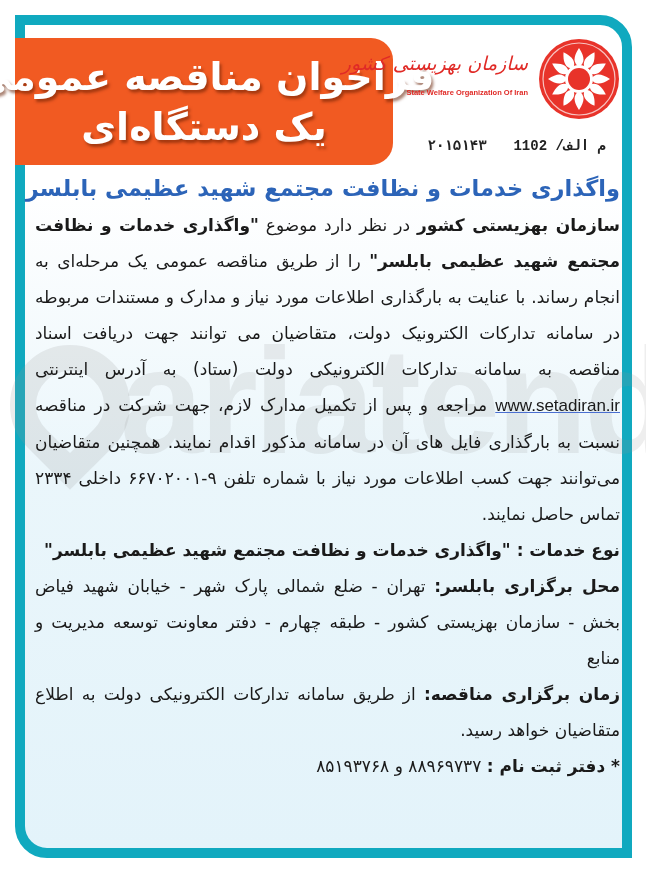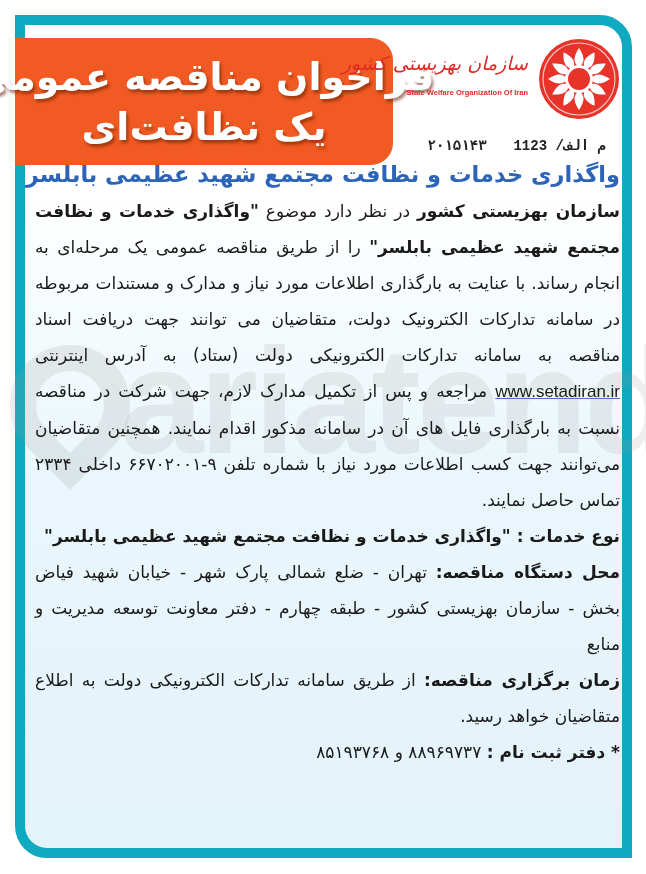--- a/index.html
+++ b/index.html
@@ -64,21 +64,21 @@
     position: absolute; left: 110px; top: -20px;
     font-family: "Liberation Sans", sans-serif; font-weight: bold; font-size: 150px;
     color: rgba(150,150,150,0.16); letter-spacing: -4px; white-space: nowrap;
   }
   .watermark .wm-sub {
     position: absolute; left: 0; top: 145px; width: 620px;
     direction: rtl; text-align: center; font-size: 44px; letter-spacing: 18px;
     color: rgba(150,150,150,0.18); white-space: nowrap;
   }
   .content {
-    position: absolute; left: 35px; top: 156px; width: 585px; z-index: 2;
+    position: absolute; left: 35px; top: 170px; width: 585px; z-index: 2;
     direction: rtl; text-align: justify; color: #1a1a1a;
   }
   .title {
     color: #2c64b8; font-weight: bold; font-size: 22.5px; line-height: 36px;
     text-align: center; white-space: nowrap; margin-bottom: 1px;
   }
   .para {
     font-size: 17px; line-height: 36px; text-align-last: right; margin: 0;
   }
   .para b { font-weight: bold; }
@@ -92,21 +92,21 @@
 
 <div class="frame"></div>
 
 <div class="watermark">
   <div class="wm-logo"></div>
   <div class="wm-text">ariatender</div>
 </div>
 
 <div class="orange-box">
   <div class="line">فراخوان مناقصه عمومی</div>
-  <div class="line">یک نظافت‌ای</div>
+  <div class="line">یک دستگاه‌ای</div>
 </div>
 
 <div class="logo-area">
   <svg class="logo-flower" viewBox="0 0 82 82">
     <g fill="#e8332a">
       <circle cx="41" cy="41" r="40"></circle>
     </g>
     <g fill="#ffffff">
       <g transform="translate(41 41)">
         <path d="M0 -31 C6 -22 6 -16 0 -12 C-6 -16 -6 -22 0 -31Z"></path>
@@ -127,33 +127,33 @@
     </g>
     <g fill="none" stroke="#ffffff" stroke-width="1.2" opacity="0.7">
       <circle cx="41" cy="41" r="36"></circle>
     </g>
   </svg>
   <div class="logo-text-fa">سازمان بهزیستی کشور</div>
   <div class="logo-text-en">State Welfare Organization Of Iran</div>
 </div>
 
 <div class="ref-line">
-  <span>م الف/ 1123</span>
+  <span>م الف/ 1102</span>
   <span>۲۰۱۵۱۴۳</span>
 </div>
 
 <div class="content">
   <div class="title">واگذاری خدمات و نظافت مجتمع شهید عظیمی بابلسر</div>
 
   <p class="para"><b>سازمان بهزیستی کشور</b><span> در نظر دارد موضوع </span><b>"واگذاری خدمات و نظافت مجتمع شهید عظیمی بابلسر"</b><span> را از طریق مناقصه عمومی یک مرحله‌ای به انجام رساند. با عنایت به بارگذاری اطلاعات مورد نیاز و مدارک و مستندات مربوطه در سامانه تدارکات الکترونیک دولت، متقاضیان می توانند جهت دریافت اسناد مناقصه به سامانه تدارکات الکترونیکی دولت (ستاد) به آدرس اینترنتی </span><a class="link">www.setadiran.ir</a><span> مراجعه و پس از تکمیل مدارک لازم، جهت شرکت در مناقصه نسبت به بارگذاری فایل های آن در سامانه مذکور اقدام نمایند. همچنین متقاضیان می‌توانند جهت کسب اطلاعات مورد نیاز با شماره تلفن ۹-۶۶۷۰۲۰۰۱ داخلی ۲۳۳۴ تماس حاصل نمایند.</span></p>
 
 
   <p class="para"><b>نوع خدمات : </b><b>"واگذاری خدمات و نظافت مجتمع شهید عظیمی بابلسر"</b></p>
 
-  <p class="para"><b>محل دستگاه مناقصه:</b><span> تهران - ضلع شمالی پارک شهر - خیابان شهید فیاض بخش - سازمان بهزیستی کشور - طبقه چهارم - دفتر معاونت توسعه مدیریت و منابع</span></p>
+  <p class="para"><b>محل برگزاری بابلسر:</b><span> تهران - ضلع شمالی پارک شهر - خیابان شهید فیاض بخش - سازمان بهزیستی کشور - طبقه چهارم - دفتر معاونت توسعه مدیریت و منابع</span></p>
 
   <p class="para"><b>زمان برگزاری مناقصه:</b><span> از طریق سامانه تدارکات الکترونیکی دولت به اطلاع متقاضیان خواهد رسید.</span></p>
 
 
 
 
   <p class="para"><b>* دفتر ثبت نام :</b><span> ۸۸۹۶۹۷۳۷ و ۸۵۱۹۳۷۶۸</span></p>
 </div>
 
 </body></html>

